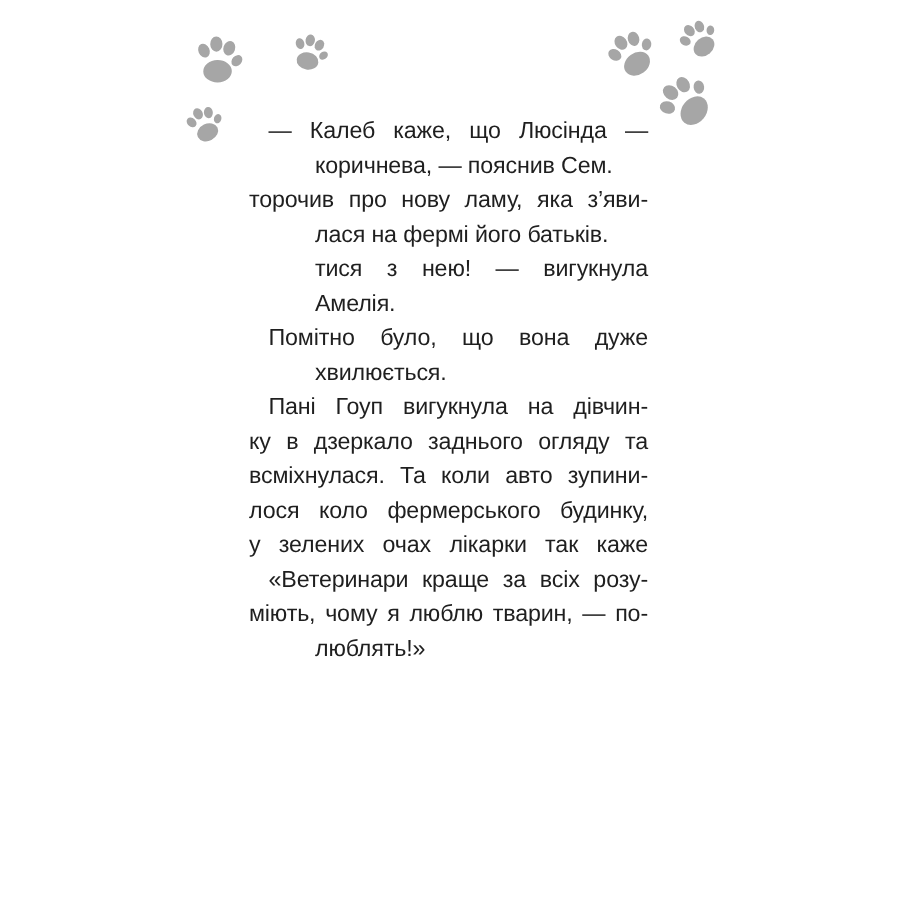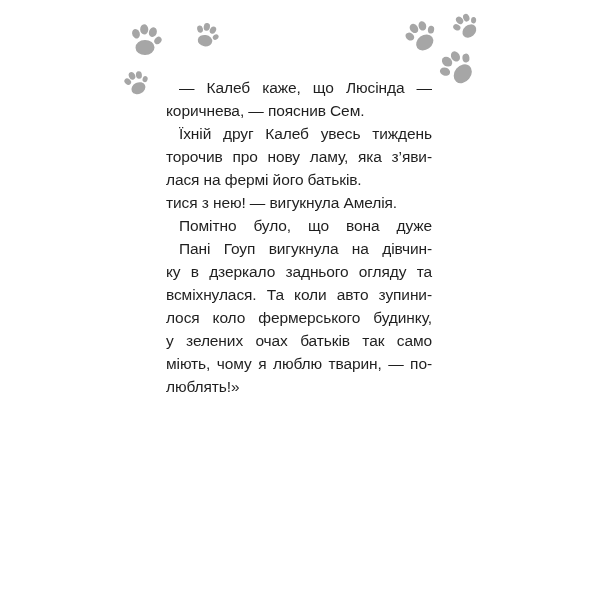--- a/index.html
+++ b/index.html
@@ -31,21 +31,21 @@
     width: 266px;
     font-size: 15.5px;
     line-height: 23px;
     letter-spacing: -0.1px;
   }
   .line {
     text-align: justify;
     text-align-last: justify;
     white-space: normal;
   }
-  .line.end { text-align-last: left; }
+  .line.end { text-align-last: left; margin-left: 44px; }
   .line.first { text-indent: 13px; }
   .page-number {
     position: absolute;
     left: 288px;
     top: 548px;
     width: 22px;
     text-align: center;
     font-size: 16px;
     line-height: 16px;
   }
@@ -82,30 +82,31 @@
   <svg class="paw" viewBox="0 0 100 100" style="left:438px;top:50px;width:37px;height:37px;transform:rotate(-45deg)" fill="#a6a6a6">
       <use href="#paw-shape"></use>
     </svg>
   <svg class="paw" viewBox="0 0 100 100" style="left:123px;top:70px;width:26px;height:26px;transform:rotate(-20deg)" fill="#a6a6a6">
       <use href="#paw-shape"></use>
     </svg>
 
   <main class="text-block">
     <div class="line first">— Калеб каже, що Люсінда —</div>
     <div class="line end">коричнева, — пояснив Сем.</div>
-    <div class="line first">Їхній друг Калеб увесь тиждень</div>
     <div class="line">торочив про нову ламу, яка з’яви-</div>
     <div class="line end">лася на фермі його батьків.</div>
     <div class="line end">тися з нею! — вигукнула Амелія.</div>
     <div class="line first">Помітно було, що вона дуже</div>
+    <div class="line end">хвилюється.</div>
     <div class="line first">Пані Гоуп вигукнула на дівчин-</div>
     <div class="line">ку в дзеркало заднього огляду та</div>
     <div class="line">всміхнулася. Та коли авто зупини-</div>
     <div class="line">лося коло фермерського будинку,</div>
-    <div class="line">у зелених очах батьків так само</div>
+    <div class="line">у зелених очах лікарки так каже</div>
+    <div class="line first">«Ветеринари краще за всіх розу-</div>
     <div class="line">міють, чому я люблю тварин, — по-</div>
     <div class="line end">люблять!»</div>
   </main>
 
   <svg class="paw" viewBox="0 0 100 100" style="left:142px;top:512px;width:17px;height:17px;transform:rotate(-25deg)" fill="#a6a6a6">
       <use href="#paw-shape"></use>
     </svg>
   <svg class="paw" viewBox="0 0 100 100" style="left:116px;top:530px;width:16px;height:16px;transform:rotate(-35deg)" fill="#a6a6a6">
       <use href="#paw-shape"></use>
     </svg>

